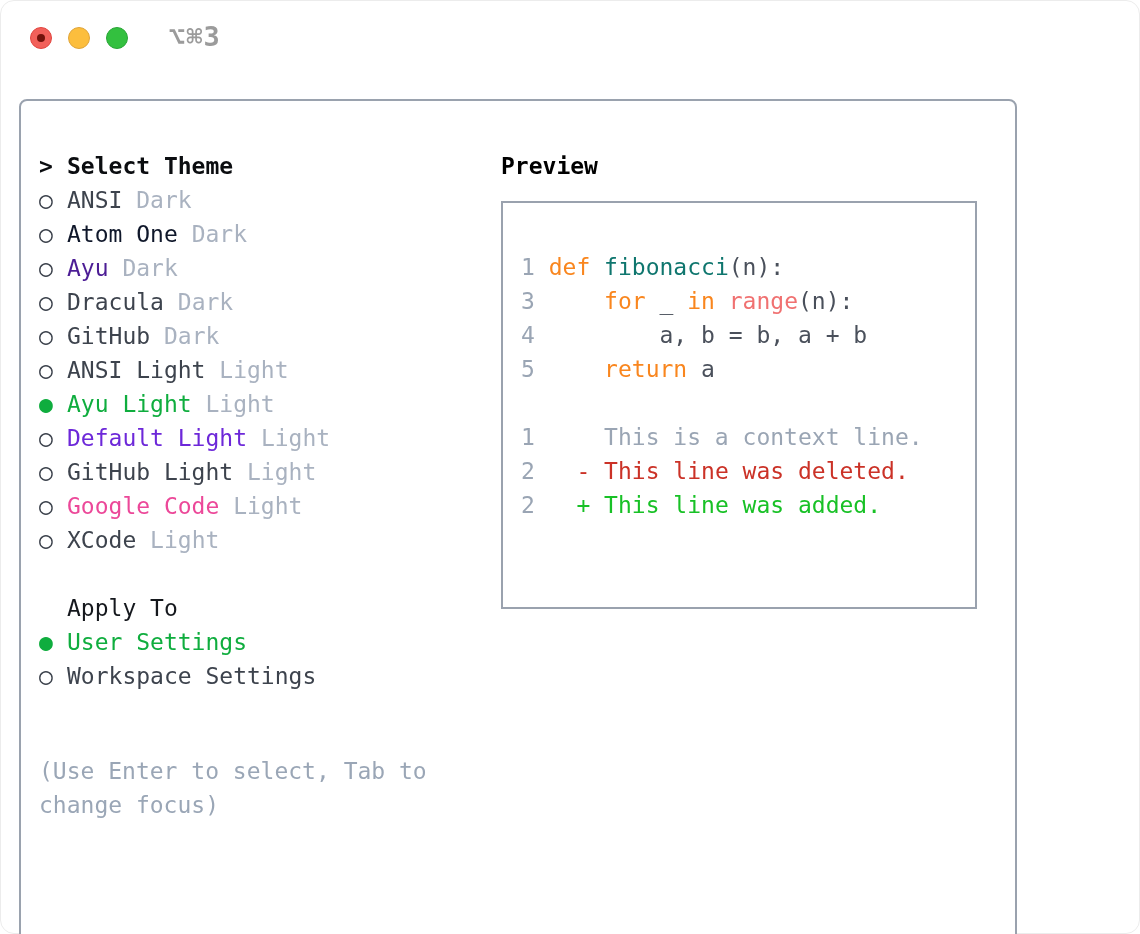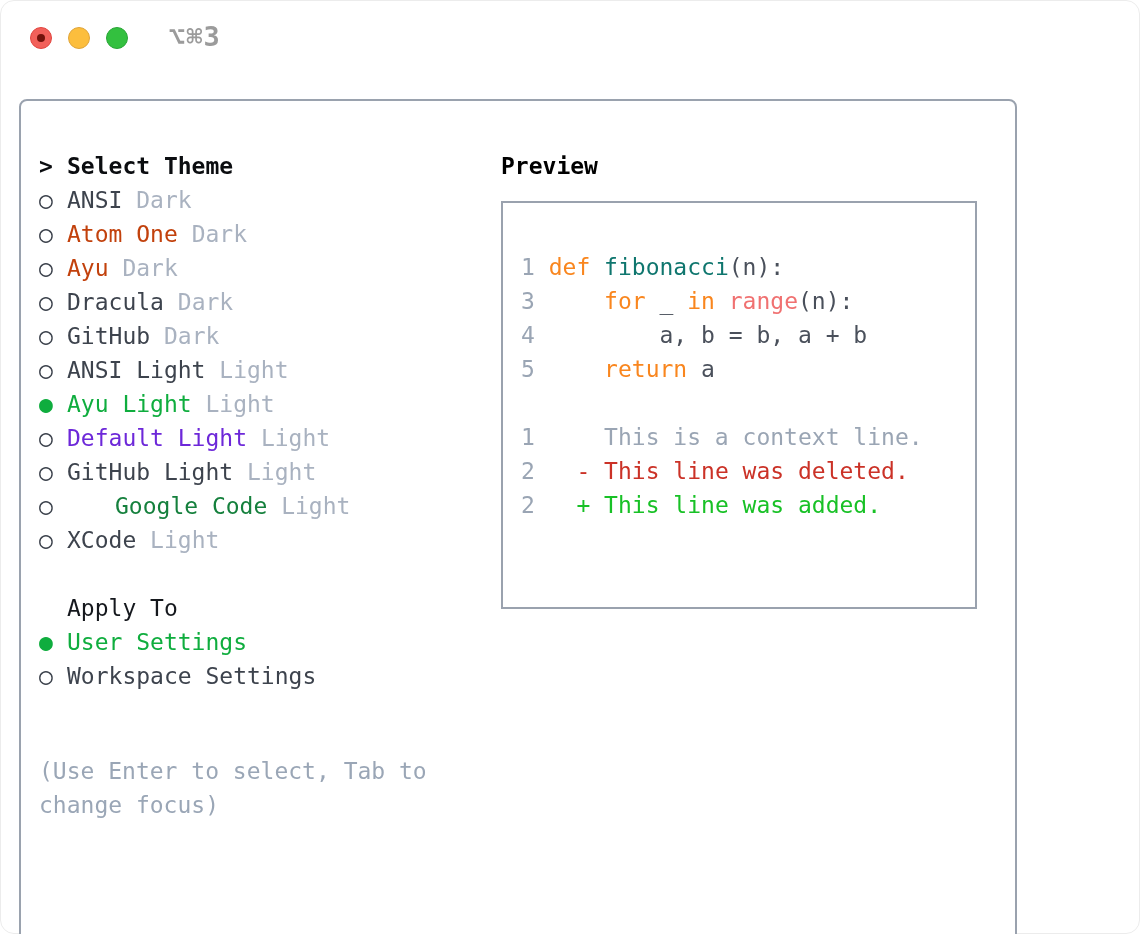--- a/index.html
+++ b/index.html
@@ -73,29 +73,29 @@
       <div class="light yellow"></div>
       <div class="light green"></div>
     </div>
     <div class="win-title">⌥⌘3</div>
   </div>
 
   <div class="panel">
     <div class="left-col" id="left-col">
         <div class="row prompt-row"><span class="bullet" style="color: rgb(11, 13, 16);">&gt;</span><span style="color: rgb(11, 13, 16);">Select Theme</span></div>
         <div class="row"><span class="bullet" style="color: rgb(61, 67, 77);">○</span><span style="color: rgb(61, 67, 77);">ANSI </span><span style="color: rgb(169, 178, 192);">Dark</span></div>
-        <div class="row"><span class="bullet" style="color: rgb(61, 67, 77);">○</span><span style="color: #c2410c;">Atom One </span><span style="color: rgb(169, 178, 192);">Dark</span></div>
-        <div class="row"><span class="bullet" style="color: rgb(61, 67, 77);">○</span><span style="color: #c2410c;">Ayu </span><span style="color: rgb(169, 178, 192);">Dark</span></div>
+        <div class="row"><span class="bullet" style="color: rgb(61, 67, 77);">○</span><span style="color: #0f172a;">Atom One </span><span style="color: rgb(169, 178, 192);">Dark</span></div>
+        <div class="row"><span class="bullet" style="color: rgb(61, 67, 77);">○</span><span style="color: #4c1d95;">Ayu </span><span style="color: rgb(169, 178, 192);">Dark</span></div>
         <div class="row"><span class="bullet" style="color: rgb(61, 67, 77);">○</span><span style="color: rgb(61, 67, 77);">Dracula </span><span style="color: rgb(169, 178, 192);">Dark</span></div>
         <div class="row"><span class="bullet" style="color: rgb(61, 67, 77);">○</span><span style="color: rgb(61, 67, 77);">GitHub </span><span style="color: rgb(169, 178, 192);">Dark</span></div>
         <div class="row"><span class="bullet" style="color: rgb(61, 67, 77);">○</span><span style="color: rgb(61, 67, 77);">ANSI Light </span><span style="color: rgb(169, 178, 192);">Light</span></div>
         <div class="row"><span class="bullet" style="color: rgb(15, 173, 62);">●</span><span style="color: rgb(15, 173, 62);">Ayu Light </span><span style="color: rgb(169, 178, 192);">Light</span></div>
         <div class="row"><span class="bullet" style="color: rgb(61, 67, 77);">○</span><span style="color: #6d28d9;">Default Light </span><span style="color: rgb(169, 178, 192);">Light</span></div>
         <div class="row"><span class="bullet" style="color: rgb(61, 67, 77);">○</span><span style="color: rgb(61, 67, 77);">GitHub Light </span><span style="color: rgb(169, 178, 192);">Light</span></div>
-        <div class="row"><span class="bullet" style="color: rgb(61, 67, 77);">○</span><span style="color: #15803d; margin-left: 48px;">Google Code </span><span style="color: rgb(169, 178, 192);">Light</span></div>
+        <div class="row"><span class="bullet" style="color: rgb(61, 67, 77);">○</span><span style="color: #ec4899;">Google Code </span><span style="color: rgb(169, 178, 192);">Light</span></div>
         <div class="row"><span class="bullet" style="color: rgb(61, 67, 77);">○</span><span style="color: rgb(61, 67, 77);">XCode </span><span style="color: rgb(169, 178, 192);">Light</span></div>
         <div class="spacer"></div>
         <div class="row"><span class="bullet"></span><span style="color: rgb(21, 24, 29);">Apply To</span></div>
         <div class="row"><span class="bullet" style="color: rgb(15, 173, 62);">●</span><span style="color: rgb(15, 173, 62);">User Settings</span></div>
         <div class="row"><span class="bullet" style="color: rgb(61, 67, 77);">○</span><span style="color: rgb(61, 67, 77);">Workspace Settings</span></div>
         <div class="spacer"></div>
         <div class="hint" style="color: rgb(154, 166, 182); margin-top: 27px;">(Use Enter to select, Tab to change focus)</div>
       </div>
     <div class="right-col">
       <div class="preview-title">Preview</div>

